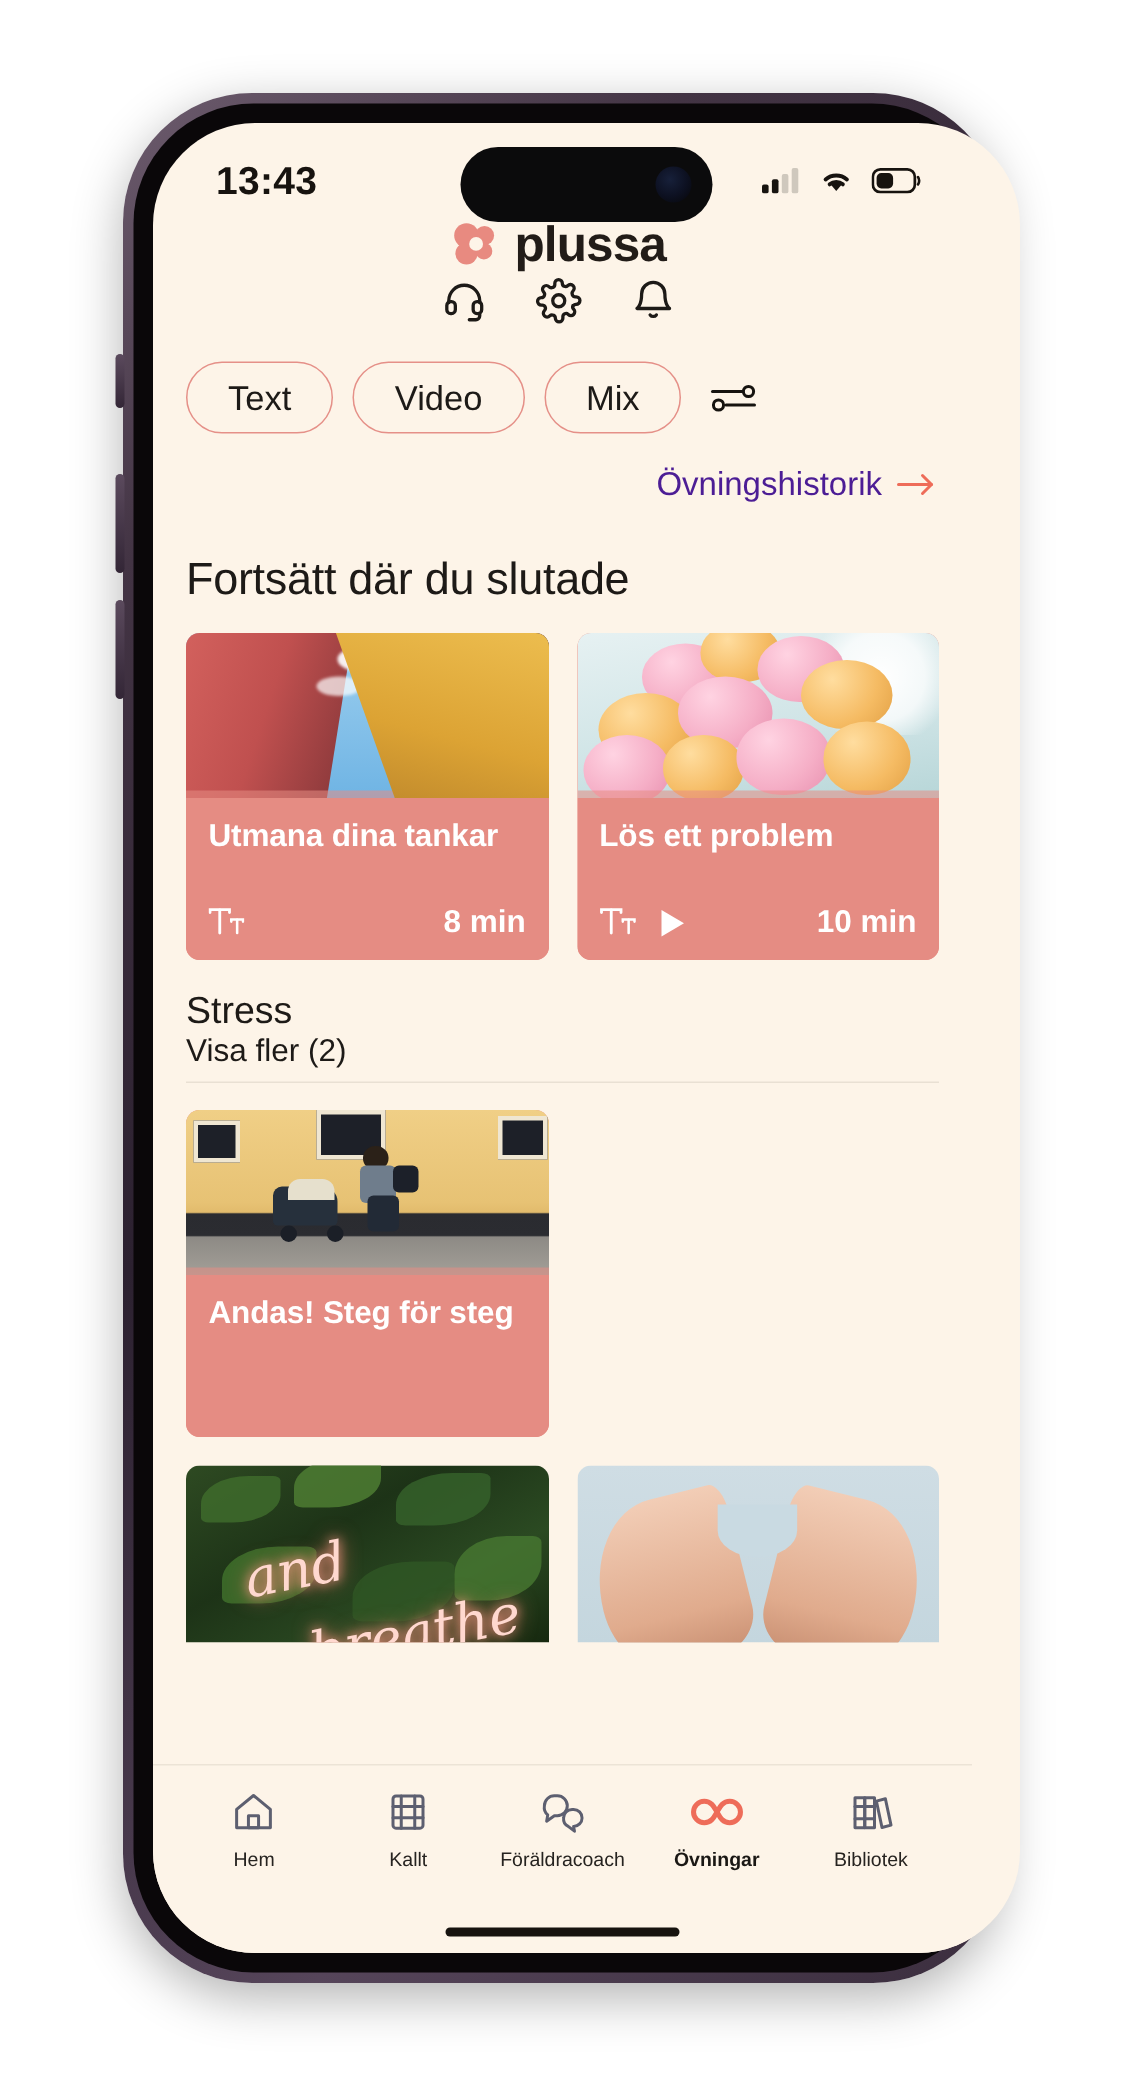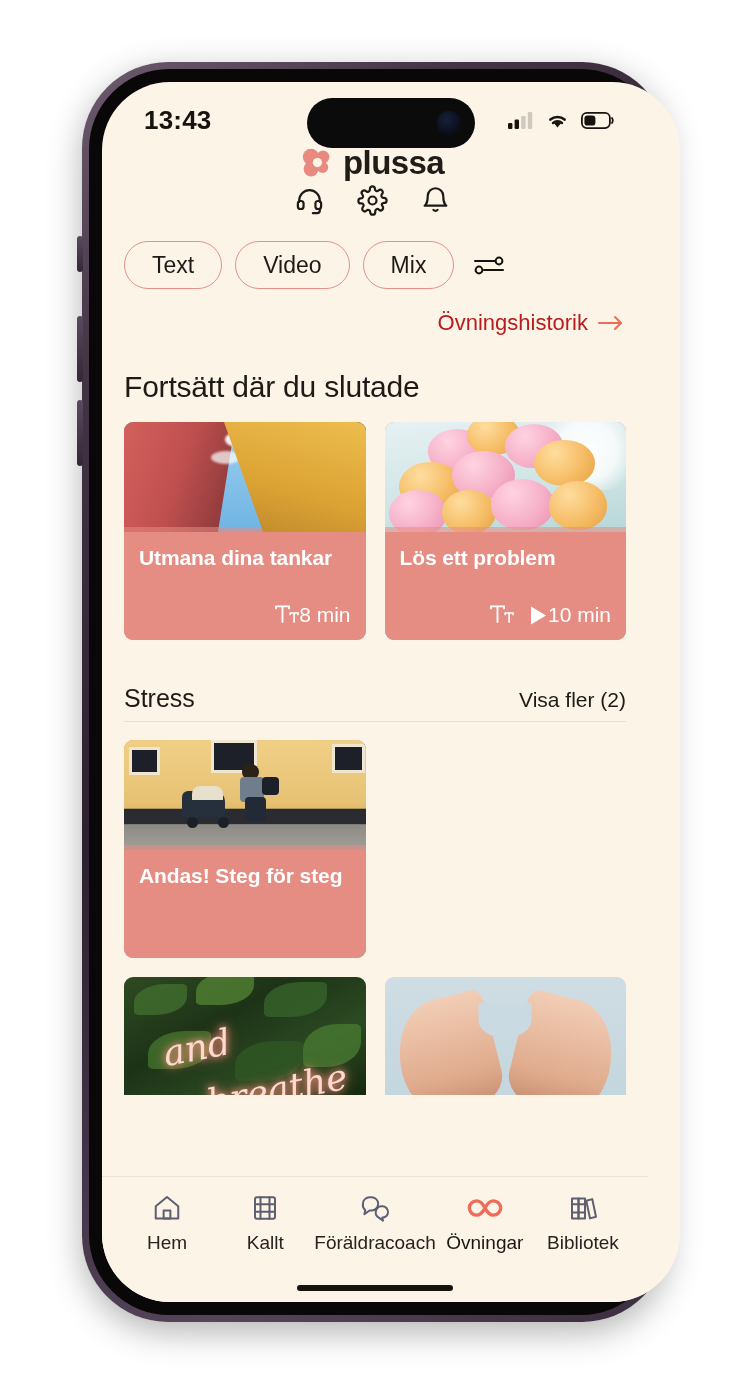--- a/index.html
+++ b/index.html
@@ -130,38 +130,39 @@
 
   
   #history-row {
     position: absolute; left: 0; top: 218px;
     width: 546px; height: 46px;
     display: flex; align-items: center; justify-content: flex-end;
     padding-right: 24px;
   }
   #history-link {
     display: flex; align-items: center; gap: 10px;
-    font-size: 22px; color: #b91c1c; cursor: pointer;
+    font-size: 22px; color: #4c1d95; cursor: pointer;
   }
 
   
   #content {
     position: absolute; left: 0; top: 266px;
     width: 546px; height: 828px;
     padding: 0 22px;
   }
 
   .section-title {
     font-size: 30px; color: #1d1a17;
     margin: 22px 0 18px 0;
     letter-spacing: -.2px;
   }
   .section-head {
     display: flex; align-items: baseline; justify-content: space-between;
-    margin: 44px 0 8px 0;
+    margin: 20px 0 8px 0;
+    flex-direction: column;
   }
   .section-head .h {
     font-size: 25px; color: #1d1a17;
   }
   .section-head .more {
     font-size: 21px; color: #1d1a17; cursor: pointer;
   }
   .divider {
     height: 1px; background: #e9e0d3; margin-bottom: 18px;
   }
@@ -190,22 +191,23 @@
     display: flex; flex-direction: column;
     flex: 1 1 auto;
     min-height: 108px;
   }
   .card-title {
     color: #ffffff; font-weight: 700; font-size: 21px;
     line-height: 1.18; letter-spacing: -.1px;
   }
   .card-meta {
     margin-top: auto;
-    display: flex; align-items: center; justify-content: flex-end;
+    display: flex; align-items: center; justify-content: space-between;
     padding-top: 14px;
+    font-weight: bold;
   }
   .meta-icons { display: flex; align-items: center; gap: 15px; }
   .card-dur { color: #ffffff; font-size: 21px; }
 
   
   .card-stub {
     border-radius: 9px 9px 0 0;
     overflow: hidden;
     height: 118px;
     cursor: pointer;
@@ -353,24 +355,24 @@
     justify-content: space-between;
     padding: 16px 16px 0 16px;
   }
   .nav-item {
     flex: 1;
     display: flex; flex-direction: column;
     align-items: center; gap: 9px;
     cursor: pointer;
   }
   .nav-label {
-    font-size: 19px; color: #262320;
+    font-size: 13px; color: #262320;
     white-space: nowrap;
   }
-  .nav-item.active .nav-label { font-weight: 400; color: #1a1714; }
+  .nav-item.active .nav-label { font-weight: 700; color: #1a1714; }
 
   #home-indicator {
     position: absolute; left: 50%; transform: translateX(-50%);
     bottom: 11px; width: 156px; height: 6px;
     border-radius: 4px; background: #17130f;
   }
 </style>
 </head>
 <body>
 

